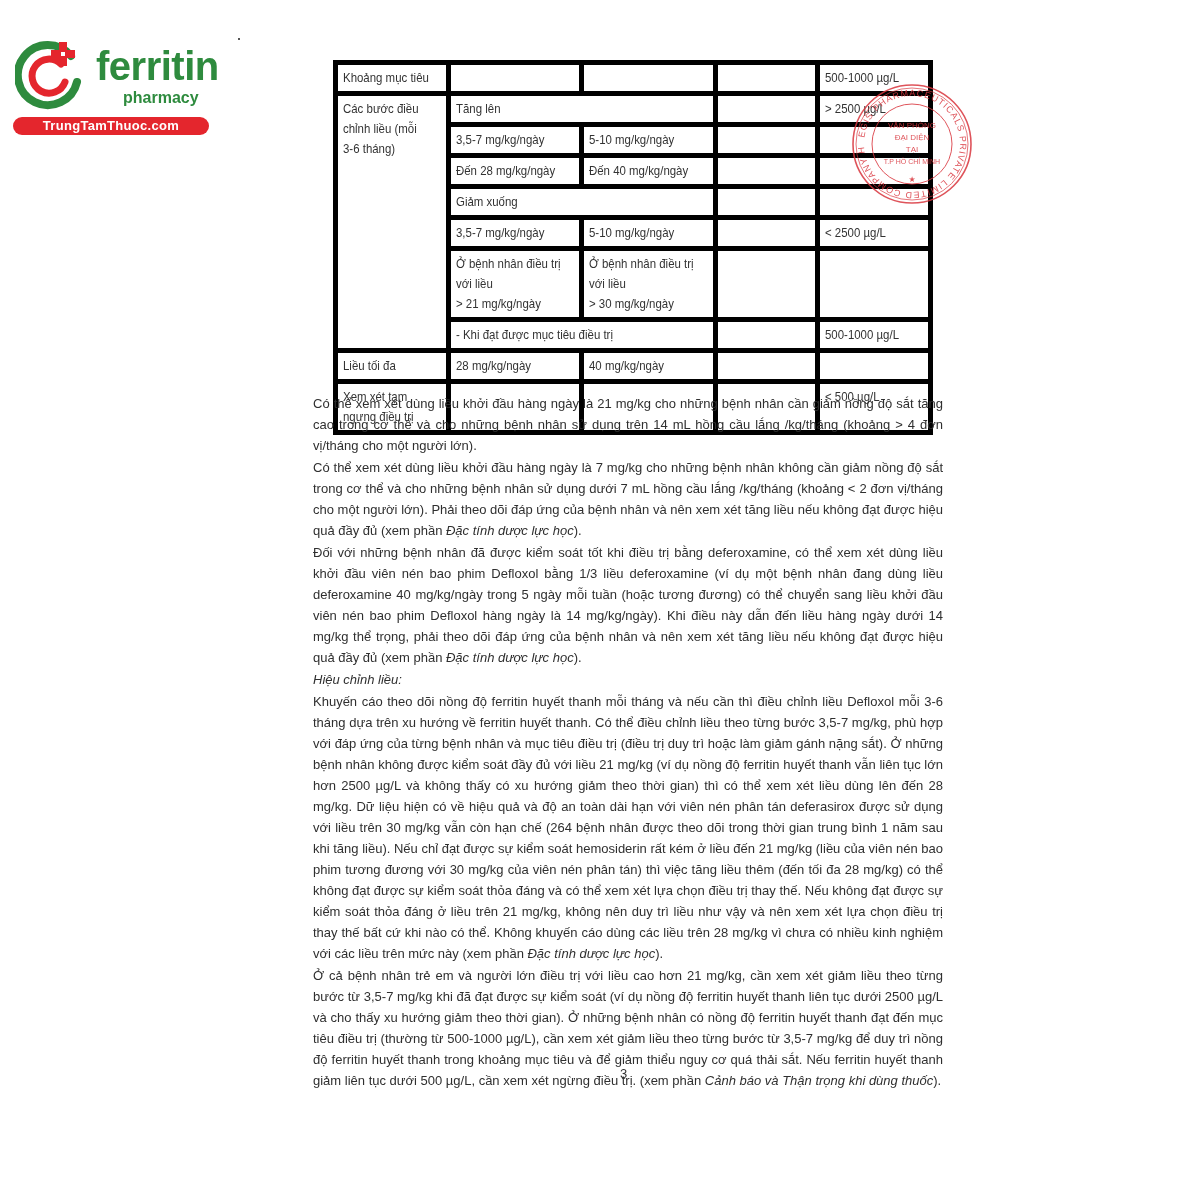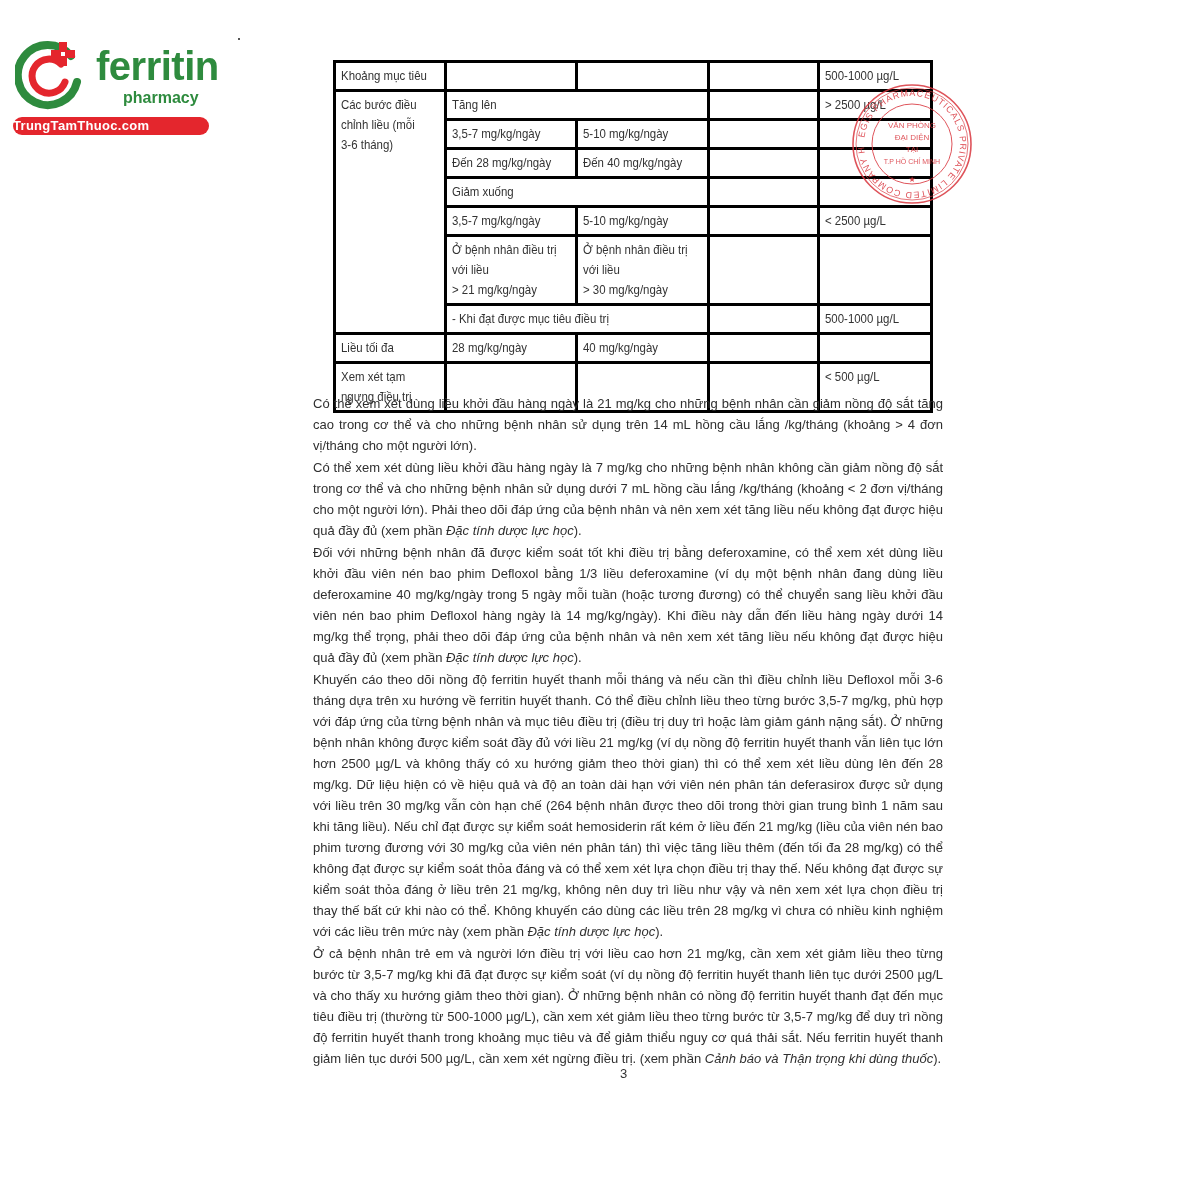--- a/index.html
+++ b/index.html
@@ -4,30 +4,30 @@
 <style>
   html, body { margin: 0; padding: 0; }
   body {
     width: 1200px; height: 1200px; background: #ffffff; position: relative; overflow: hidden;
     font-family: "Liberation Sans", "DejaVu Sans", sans-serif; color: #2a2a2a;
   }
   .logo { position: absolute; left: 10px; top: 38px; width: 205px; height: 100px; }
   .logo-mark { position: absolute; left: 5px; top: 0; width: 72px; height: 72px; }
   .logo-word { position: absolute; left: 86px; top: 8px; font-size: 40px; font-weight: bold; color: #2e8b3e; letter-spacing: -0.5px; line-height: 40px; }
   .logo-sub { position: absolute; left: 89px; top: 51px; font-size: 16px; font-weight: bold; color: #2e8b3e; line-height: 18px; margin-left: 24px; }
-  .logo-pill { position: absolute; left: 3px; top: 79px; width: 196px; height: 18px; border-radius: 9px; background: #e4262d; color: #fff; font-size: 13px; font-weight: bold; text-align: left; line-height: 18px; letter-spacing: 0.3px; }
+  .logo-pill { position: absolute; left: 3px; top: 79px; width: 196px; height: 18px; border-radius: 9px; background: #e4262d; color: #fff; font-size: 13px; font-weight: bold; text-align: center; line-height: 18px; letter-spacing: 0.3px; }
 
   .speck { position: absolute; left: 238px; top: 38px; width: 2px; height: 2px; background: #555; }
 
   table.dose {
     position: absolute; left: 333px; top: 60px; width: 600px;
     border-collapse: collapse; font-size: 13px; line-height: 20px; color: #333;
     font-family: "Liberation Sans Narrow", "Liberation Sans", sans-serif;
   }
-  table.dose td { border: 3px solid #000000; padding: 3px 5px; vertical-align: top; margin-left: 36px; }
+  table.dose td { border: 5px solid #000000; padding: 3px 5px; vertical-align: top; margin-left: 36px; }
   .c1 { width: 92px; } .c2 { width: 115px; } .c3 { width: 115px; } .c4 { width: 122px; } .c5 { width: 104px; }
   .cond { transform: scaleX(0.88); transform-origin: left; white-space: nowrap; display: inline-block; }
 
   .stamp { position: absolute; left: 850px; top: 82px; width: 124px; height: 124px; opacity: 0.85; pointer-events: none; }
 
   .body-text {
     position: absolute; left: 313px; top: 393px; width: 630px;
     font-size: 13px; line-height: 21px; color: #2f2f2f; text-align: justify;
   }
   .body-text p { margin: 0 0 1px 0; }
@@ -147,17 +147,18 @@
   <text x="62" y="58" font-size="8" fill="#d9363e" text-anchor="middle" font-family="Liberation Sans, sans-serif">ĐẠI DIỆN</text>
   <text x="62" y="70" font-size="8" fill="#d9363e" text-anchor="middle" font-family="Liberation Sans, sans-serif">TẠI</text>
   <text x="62" y="82" font-size="7" fill="#d9363e" text-anchor="middle" font-family="Liberation Sans, sans-serif">T.P HỒ CHÍ MINH</text>
   <text x="62" y="100" font-size="8" fill="#d9363e" text-anchor="middle">★</text>
 </svg>
 
 <div class="body-text">
   <p>Có thể xem xét dùng liều khởi đầu hàng ngày là 21 mg/kg cho những bệnh nhân cần giảm nồng độ sắt tăng cao trong cơ thể và cho những bệnh nhân sử dụng trên 14 mL hồng cầu lắng /kg/tháng (khoảng &gt; 4 đơn vị/tháng cho một người lớn).</p>
   <p><span>Có thể xem xét dùng liều khởi đầu hàng ngày là 7 mg/kg cho những bệnh nhân không cần giảm nồng độ sắt trong cơ thể và cho những bệnh nhân sử dụng dưới 7 mL hồng cầu lắng /kg/tháng (khoảng &lt; 2 đơn vị/tháng cho một người lớn). Phải theo dõi đáp ứng của bệnh nhân và nên xem xét tăng liều nếu không đạt được hiệu quả đầy đủ (xem phần </span><em>Đặc tính dược lực học</em><span>).</span></p>
   <p><span>Đối với những bệnh nhân đã được kiểm soát tốt khi điều trị bằng deferoxamine, có thể xem xét dùng liều khởi đầu viên nén bao phim Defloxol bằng 1/3 liều deferoxamine (ví dụ một bệnh nhân đang dùng liều deferoxamine 40 mg/kg/ngày trong 5 ngày mỗi tuần (hoặc tương đương) có thể chuyển sang liều khởi đầu viên nén bao phim Defloxol hàng ngày là 14 mg/kg/ngày). Khi điều này dẫn đến liều hàng ngày dưới 14 mg/kg thể trọng, phải theo dõi đáp ứng của bệnh nhân và nên xem xét tăng liều nếu không đạt được hiệu quả đầy đủ (xem phần </span><em>Đặc tính dược lực học</em><span>).</span></p>
+  <p class="sec">Hiệu chỉnh liều:</p>
   <p><span>Khuyến cáo theo dõi nồng độ ferritin huyết thanh mỗi tháng và nếu cần thì điều chỉnh liều Defloxol mỗi 3-6 tháng dựa trên xu hướng về ferritin huyết thanh. Có thể điều chỉnh liều theo từng bước 3,5-7 mg/kg, phù hợp với đáp ứng của từng bệnh nhân và mục tiêu điều trị (điều trị duy trì hoặc làm giảm gánh nặng sắt). Ở những bệnh nhân không được kiểm soát đầy đủ với liều 21 mg/kg (ví dụ nồng độ ferritin huyết thanh vẫn liên tục lớn hơn 2500 µg/L và không thấy có xu hướng giảm theo thời gian) thì có thể xem xét liều dùng lên đến 28 mg/kg. Dữ liệu hiện có về hiệu quả và độ an toàn dài hạn với viên nén phân tán deferasirox được sử dụng với liều trên 30 mg/kg vẫn còn hạn chế (264 bệnh nhân được theo dõi trong thời gian trung bình 1 năm sau khi tăng liều). Nếu chỉ đạt được sự kiểm soát hemosiderin rất kém ở liều đến 21 mg/kg (liều của viên nén bao phim tương đương với 30 mg/kg của viên nén phân tán) thì việc tăng liều thêm (đến tối đa 28 mg/kg) có thể không đạt được sự kiểm soát thỏa đáng và có thể xem xét lựa chọn điều trị thay thế. Nếu không đạt được sự kiểm soát thỏa đáng ở liều trên 21 mg/kg, không nên duy trì liều như vậy và nên xem xét lựa chọn điều trị thay thế bất cứ khi nào có thể. Không khuyến cáo dùng các liều trên 28 mg/kg vì chưa có nhiều kinh nghiệm với các liều trên mức này (xem phần </span><em>Đặc tính dược lực học</em><span>).</span></p>
   <p><span>Ở cả bệnh nhân trẻ em và người lớn điều trị với liều cao hơn 21 mg/kg, cần xem xét giảm liều theo từng bước từ 3,5-7 mg/kg khi đã đạt được sự kiểm soát (ví dụ nồng độ ferritin huyết thanh liên tục dưới 2500 µg/L và cho thấy xu hướng giảm theo thời gian). Ở những bệnh nhân có nồng độ ferritin huyết thanh đạt đến mục tiêu điều trị (thường từ 500-1000 µg/L), cần xem xét giảm liều theo từng bước từ 3,5-7 mg/kg để duy trì nồng độ ferritin huyết thanh trong khoảng mục tiêu và để giảm thiểu nguy cơ quá thải sắt. Nếu ferritin huyết thanh giảm liên tục dưới 500 µg/L, cần xem xét ngừng điều trị. (xem phần </span><em>Cảnh báo và Thận trọng khi dùng thuốc</em><span>).</span></p>
 </div>
 
 <div class="page-num">3</div>
 
 </body></html>

